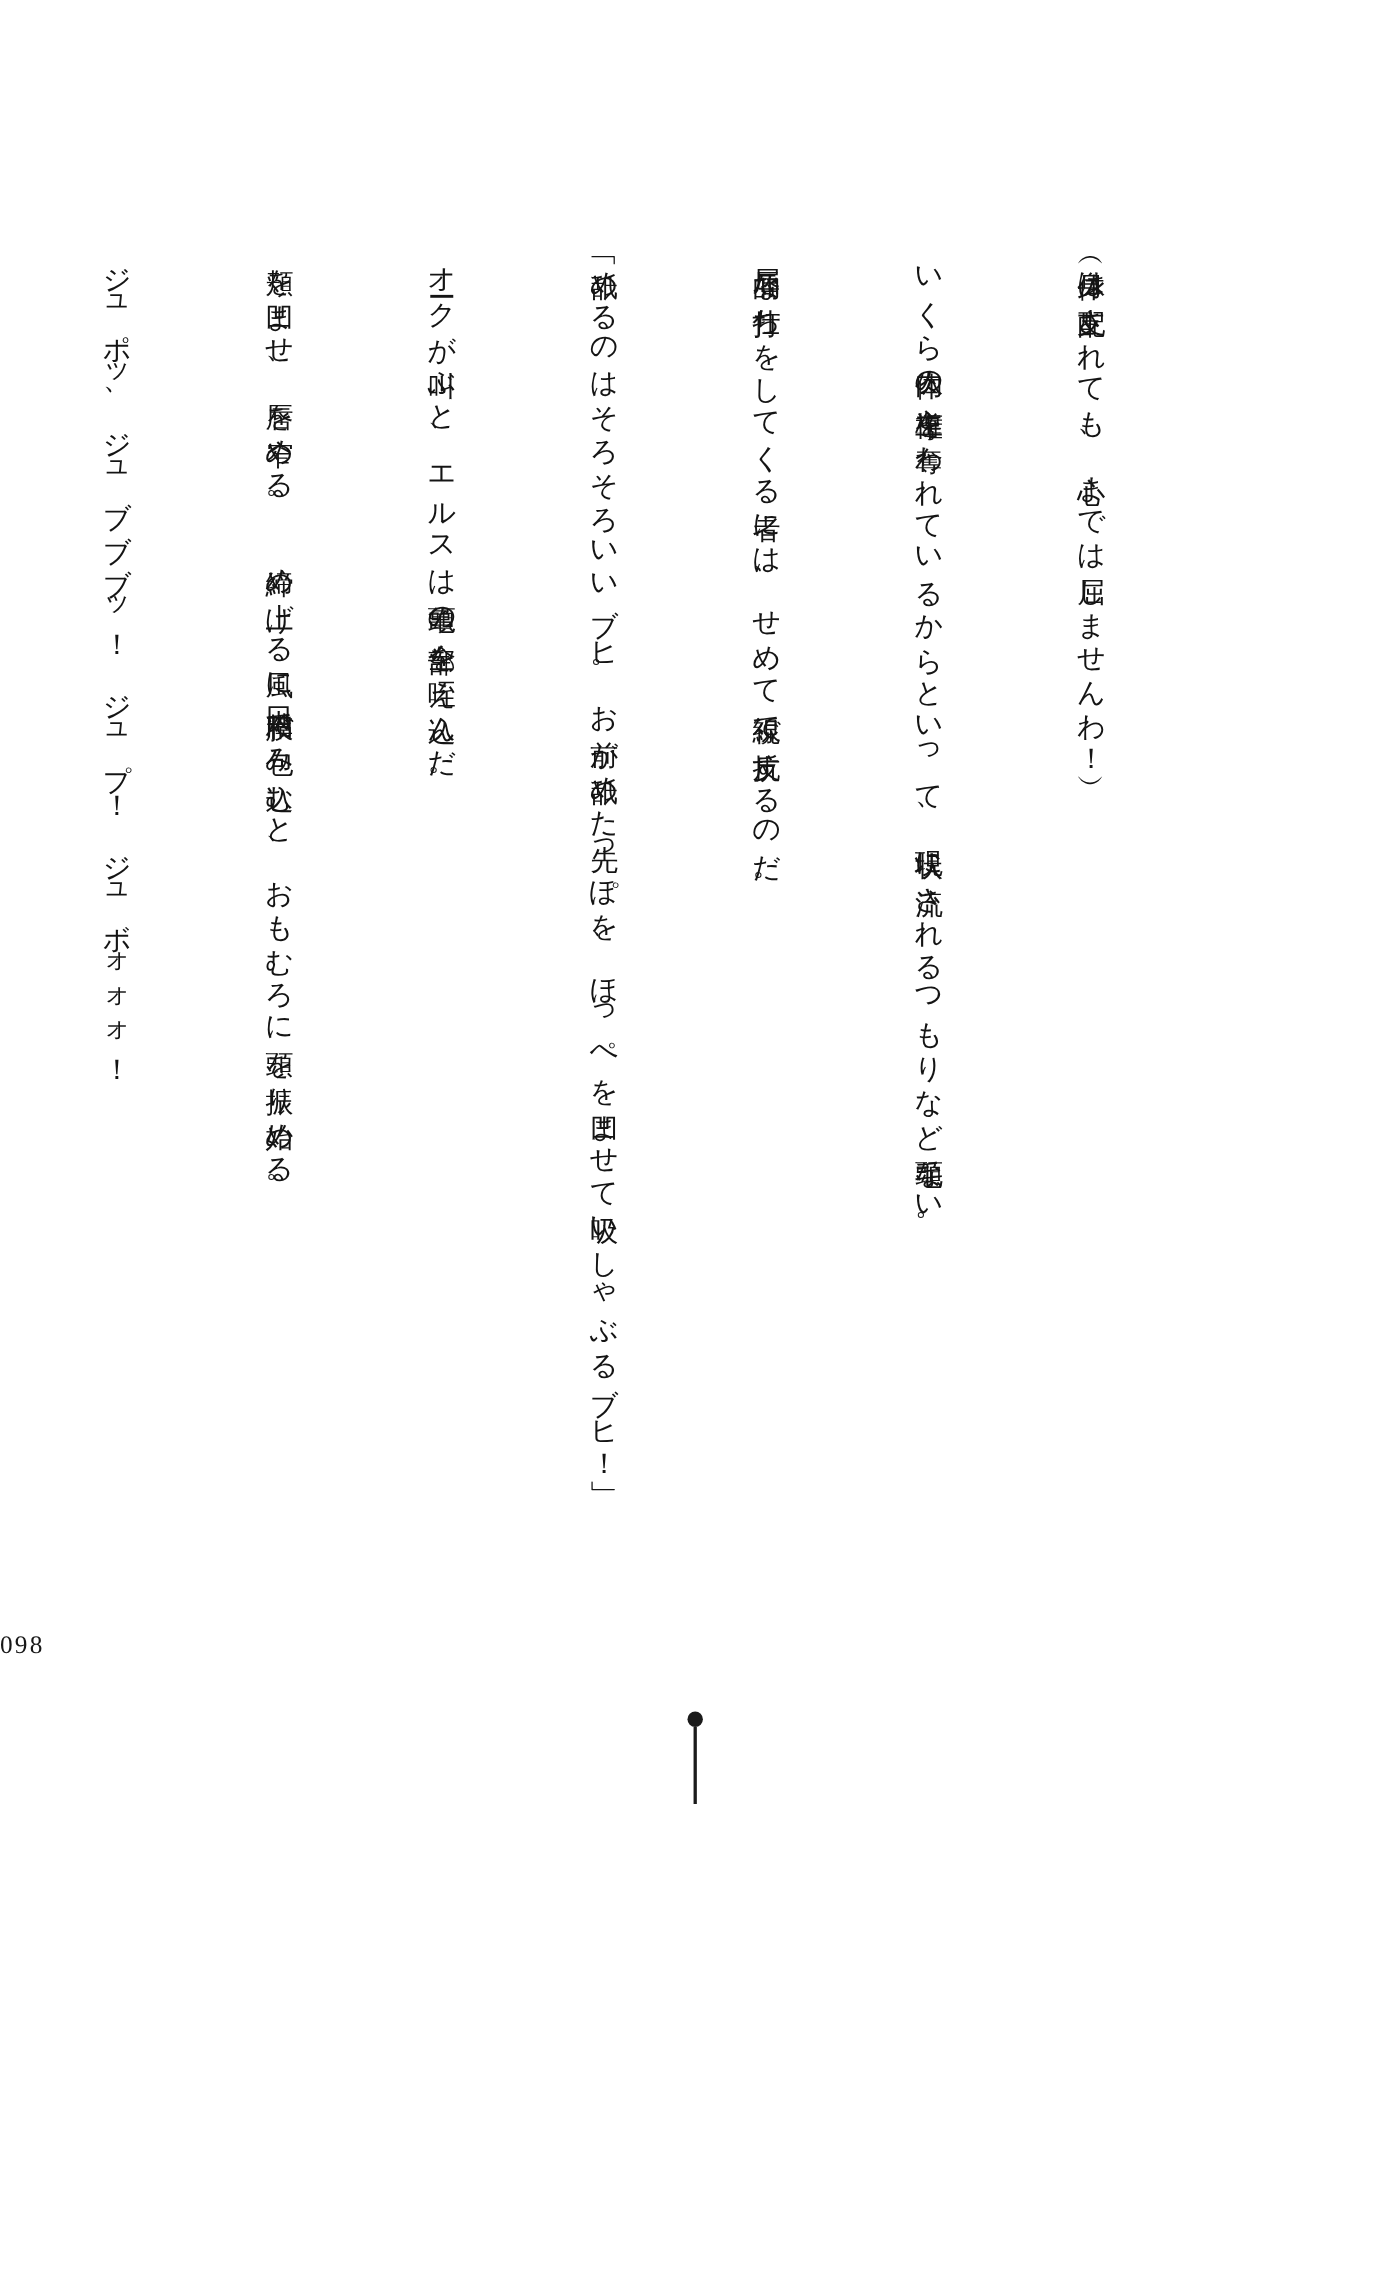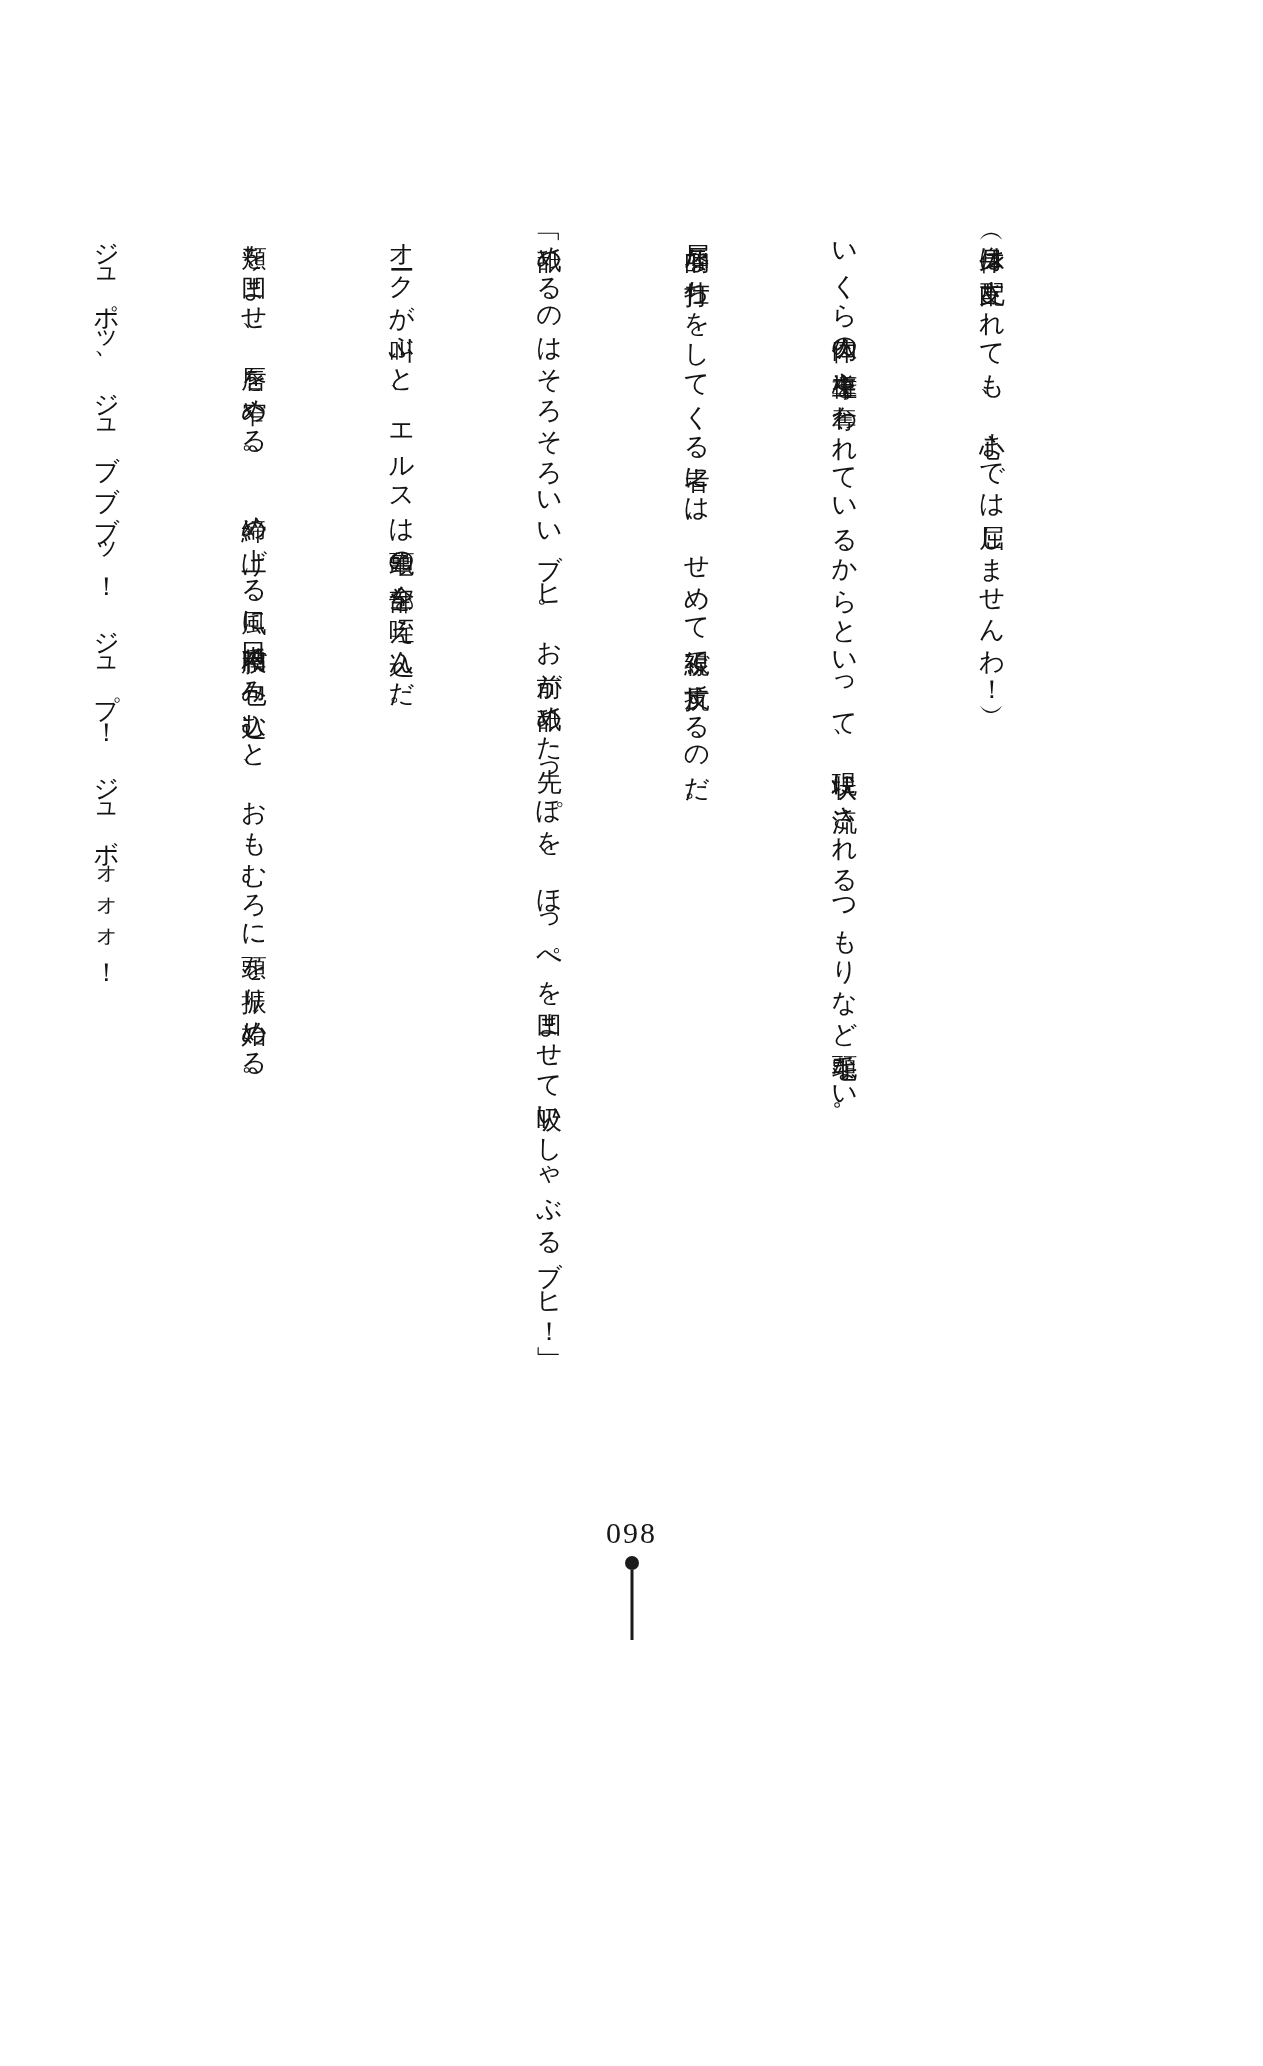--- a/index.html
+++ b/index.html
@@ -44,24 +44,24 @@
 
   .text-block .line {
     display: block;
   }
 
   
   .page-number {
     position: absolute;
     left: 0;
     right: 0;
-    top: 1516px;
-    text-align: center;
+    top: 1483px;
+    text-align: left;
     font-family: "Liberation Serif", "DejaVu Serif", serif;
-    font-size: 30px;
+    font-size: 23px;
     letter-spacing: 2px;
     color: #171717;
   }
 
   .footer-mark {
     position: absolute;
     left: 50%;
     top: 1556px;
     transform: translateX(-50%);
     width: 14px;

